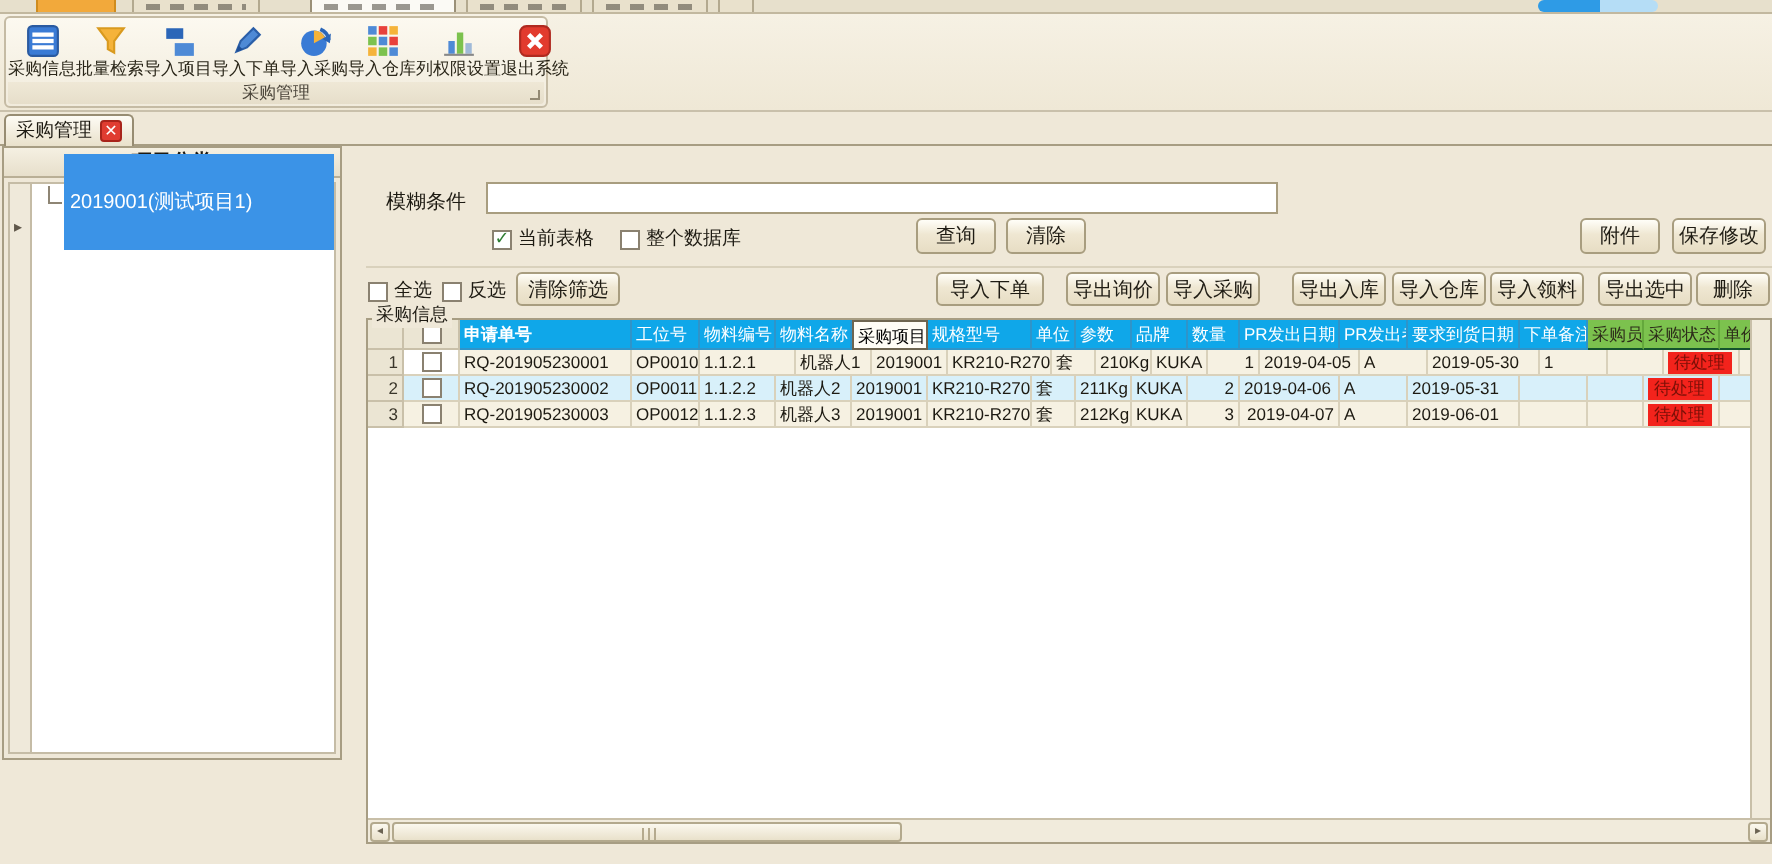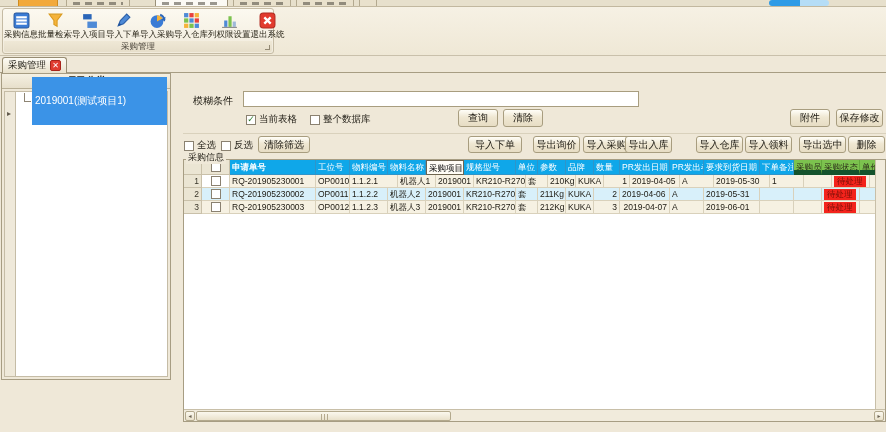--- a/index.html
+++ b/index.html
@@ -65,21 +65,21 @@
   
   #grid-section-label { position:absolute; left:186px; top:151px; font-size:9px; background:#efe8d8; padding:0 2px; z-index:2; }
   #grid-wrap { position:absolute; left:183px; top:159px; width:703px; height:263px; background:#fff; border:1px solid #a79d83; overflow:hidden; }
   #grid-clip { position:absolute; left:0; top:0; right:10px; bottom:12px; overflow:hidden; }
   .grid-row { display:flex; height:13px; }
   .grid-row.hdr { height:15px; }
   .gcell { flex:0 0 auto; border-right:1px solid #d9d1bb; border-bottom:1px solid #d9d1bb; font-size:8.5px; line-height:12px;
      padding:0 2px; white-space:nowrap; overflow:hidden; }
   .hdr .gcell { line-height:14px; }
   .hcell-blue { background:#0fa7e9; color:#fff; border-right:1px solid #2f94c9; border-bottom:1px solid #2f94c9; }
-  .hcell-green { background:#7cc24e; color:#2d2d1a; border-right:1px solid #64a83c; border-bottom:5px solid #14532d; }
+  .hcell-green { background:#7cc24e; color:#2d2d1a; border-right:1px solid #64a83c; border-bottom:1px solid #14532d; }
   .hcell-pressed { background:#fffdf6; color:#000; border:1px solid #6e6550; line-height:12px; }
   .hcell-gutter { background:#ebe5d3; border-right:1px solid #c9c0a9; border-bottom:1px solid #c9c0a9; }
   .gutter-cell { background:#ebe5d3; border-right:1px solid #c9c0a9; border-bottom:1px solid #c9c0a9; text-align:right; color:#3a362a; }
   .cb-cell { display:flex; align-items:center; justify-content:center; }
   .stripe-a { background:#f6f1e2; }
   .stripe-b { background:#d8f0fa; }
   .cell-white { background:#fff; }
   .qty { text-align:right; }
   .badge { display:inline-block; background:#f3231c; color:#7a1007; padding:0 3px; font-size:8.5px; line-height:11px; margin-top:1px; }
 
@@ -256,21 +256,21 @@
     </div>
     <div class="cbx-wrap" style="left:40px;top:66px;">
       <span class="cbx"></span>
       <span>反选</span>
     </div>
     <div class="btn" style="left:77px;top:63px;width:52px;height:17px;">清除筛选</div>
     <div id="action-buttons">
         <div class="btn" style="left: 287px; top: 63px; width: 54px; height: 17px;">导入下单</div>
         <div class="btn" style="left: 352px; top: 63px; width: 47px; height: 17px;">导出询价</div>
         <div class="btn" style="left: 402px; top: 63px; width: 47px; height: 17px;">导入采购</div>
-        <div class="btn" style="left: 444px; top: 63px; width: 47px; height: 17px;">导出入库</div>
+        <div class="btn" style="left: 465px; top: 63px; width: 47px; height: 17px;">导出入库</div>
         <div class="btn" style="left: 515px; top: 63px; width: 47px; height: 17px;">导入仓库</div>
         <div class="btn" style="left: 564px; top: 63px; width: 47px; height: 17px;">导入领料</div>
         <div class="btn" style="left: 618px; top: 63px; width: 47px; height: 17px;">导出选中</div>
         <div class="btn" style="left: 667px; top: 63px; width: 37px; height: 17px;">删除</div>
       </div>
   </div>
 
   <span id="grid-section-label">采购信息</span>
   <div id="grid-wrap">
     <div id="grid-clip">

